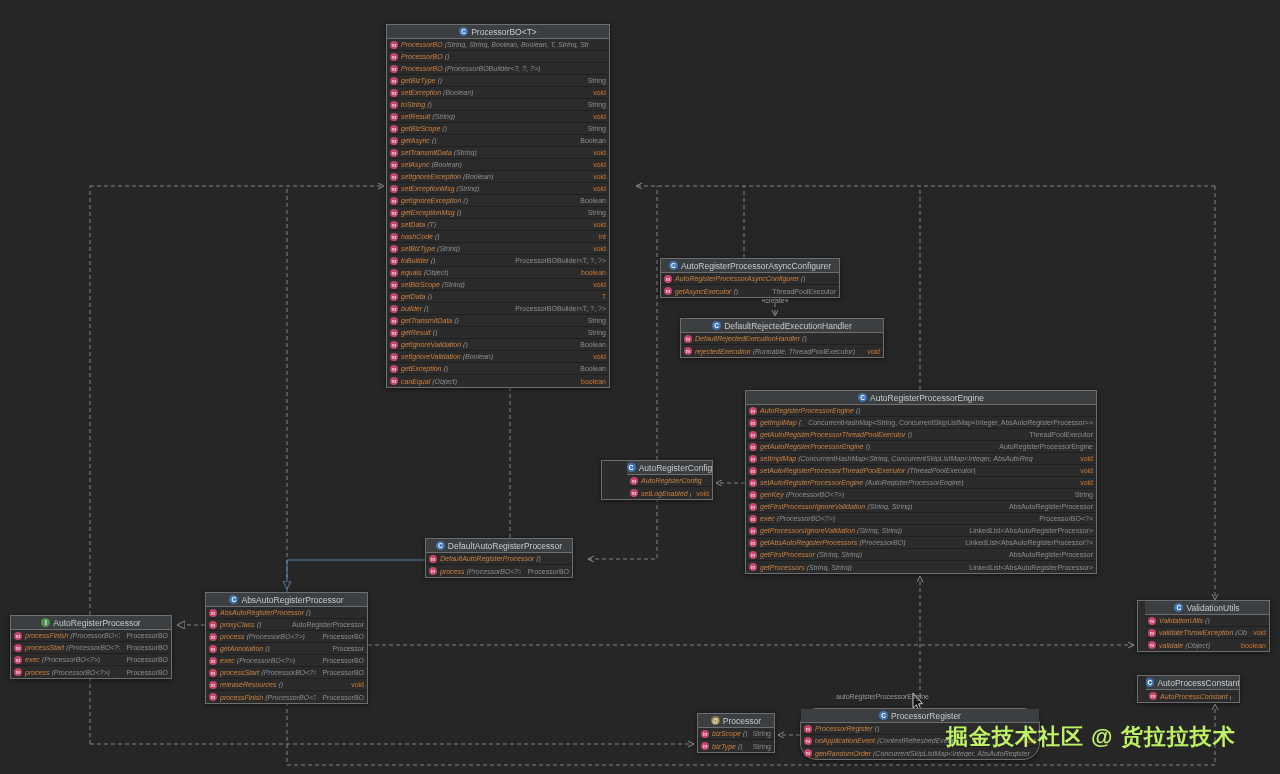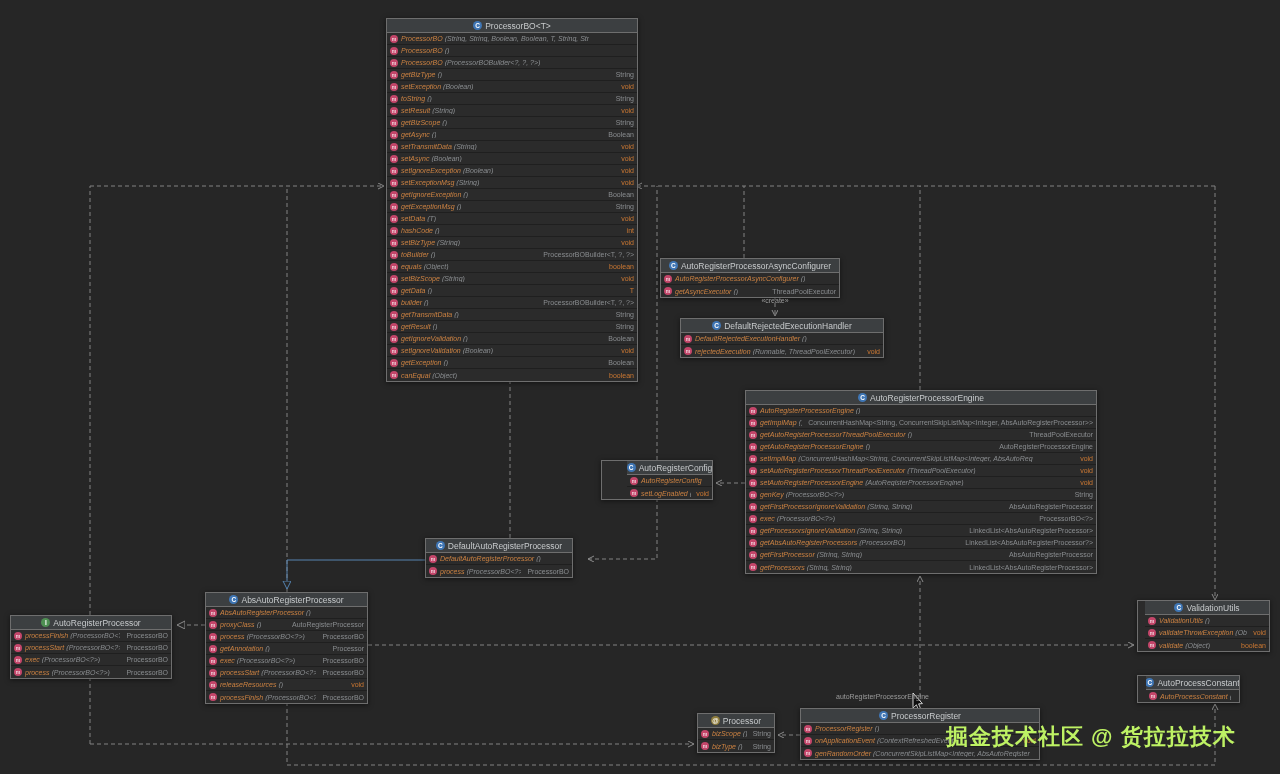--- a/index.html
+++ b/index.html
@@ -68,21 +68,21 @@
     </g>
     <g>
       <path class="edge blue" d="M437 560 L287 560 L287 589" marker-end="url(#triBlue)"></path>
     </g>
     <g>
       <path d="M913 693 L913 708 L916.4 704.8 L918.4 709.6 L920.6 708.6 L918.6 703.9 L922.4 703.6 Z" fill="#101010" stroke="#ffffff" stroke-width="0.8"></path>
     </g>
   </svg>
 
   <div id="nodes">
-      <div class="node" style="left: 386px; top: 18px; width: 252px;">
+      <div class="node" style="left: 386px; top: 24px; width: 224px;">
         <div class="hdr">
           <span class="kicon k-class">C</span>
           <span class="title">ProcessorBO&lt;T&gt;</span>
         </div>
         <div class="row">
           <span class="micon">m</span>
           <span class="mname">ProcessorBO</span>
           <span class="mpar">(String, String, Boolean, Boolean, T, String, Str</span>
           <span class="mret"></span>
         </div>
@@ -548,21 +548,21 @@
           <span class="mpar">()</span>
           <span class="mret">String</span>
         </div>
         <div class="row">
           <span class="micon">m</span>
           <span class="mname">bizType</span>
           <span class="mpar">()</span>
           <span class="mret">String</span>
         </div>
       </div>
-      <div class="node" style="left: 800px; top: 708px; width: 240px;">
+      <div class="node" style="left: 800px; top: 708px; width: 240px; border-radius: 17px;">
         <div class="hdr">
           <span class="kicon k-class">C</span>
           <span class="title">ProcessorRegister</span>
         </div>
         <div class="row">
           <span class="micon">m</span>
           <span class="mname">ProcessorRegister</span>
           <span class="mpar">()</span>
           <span class="mret"></span>
         </div>

